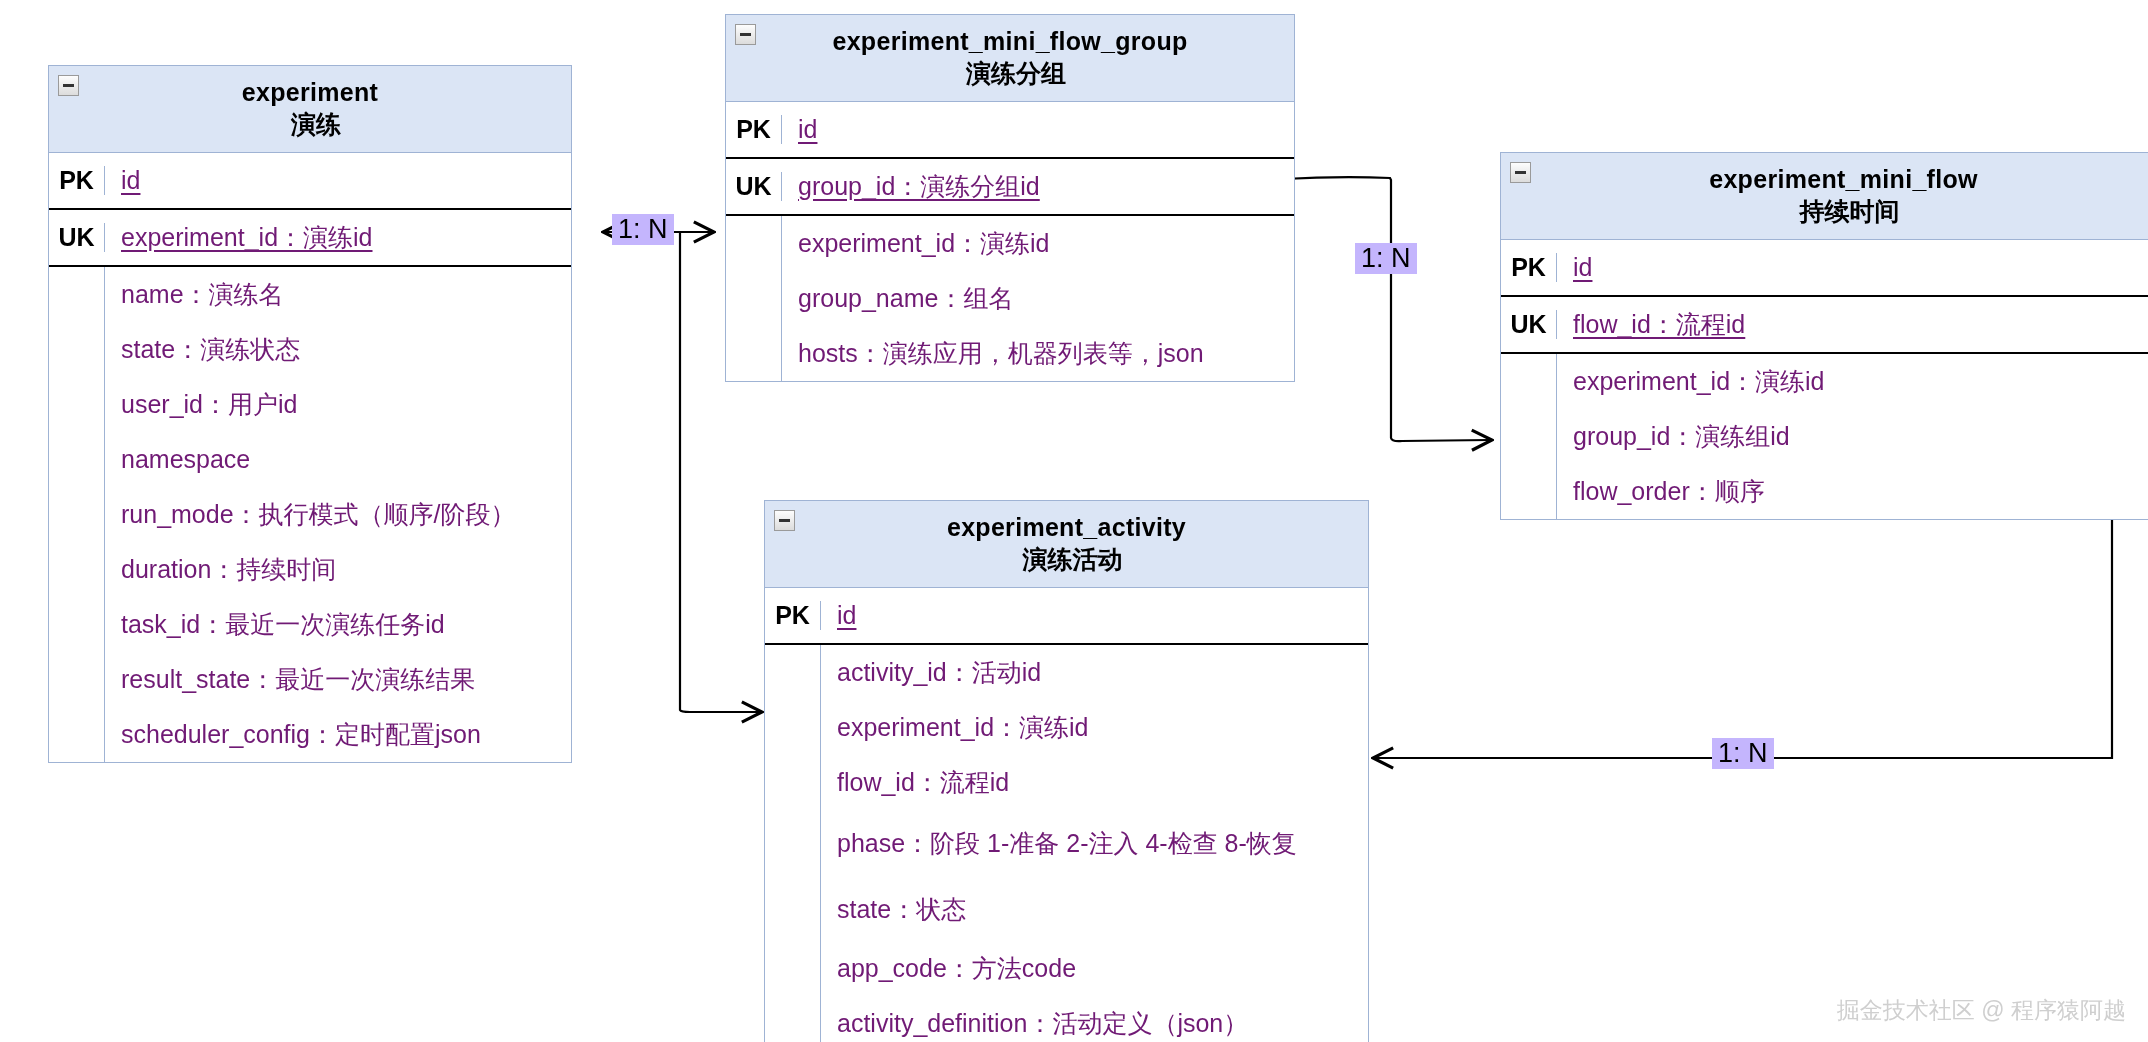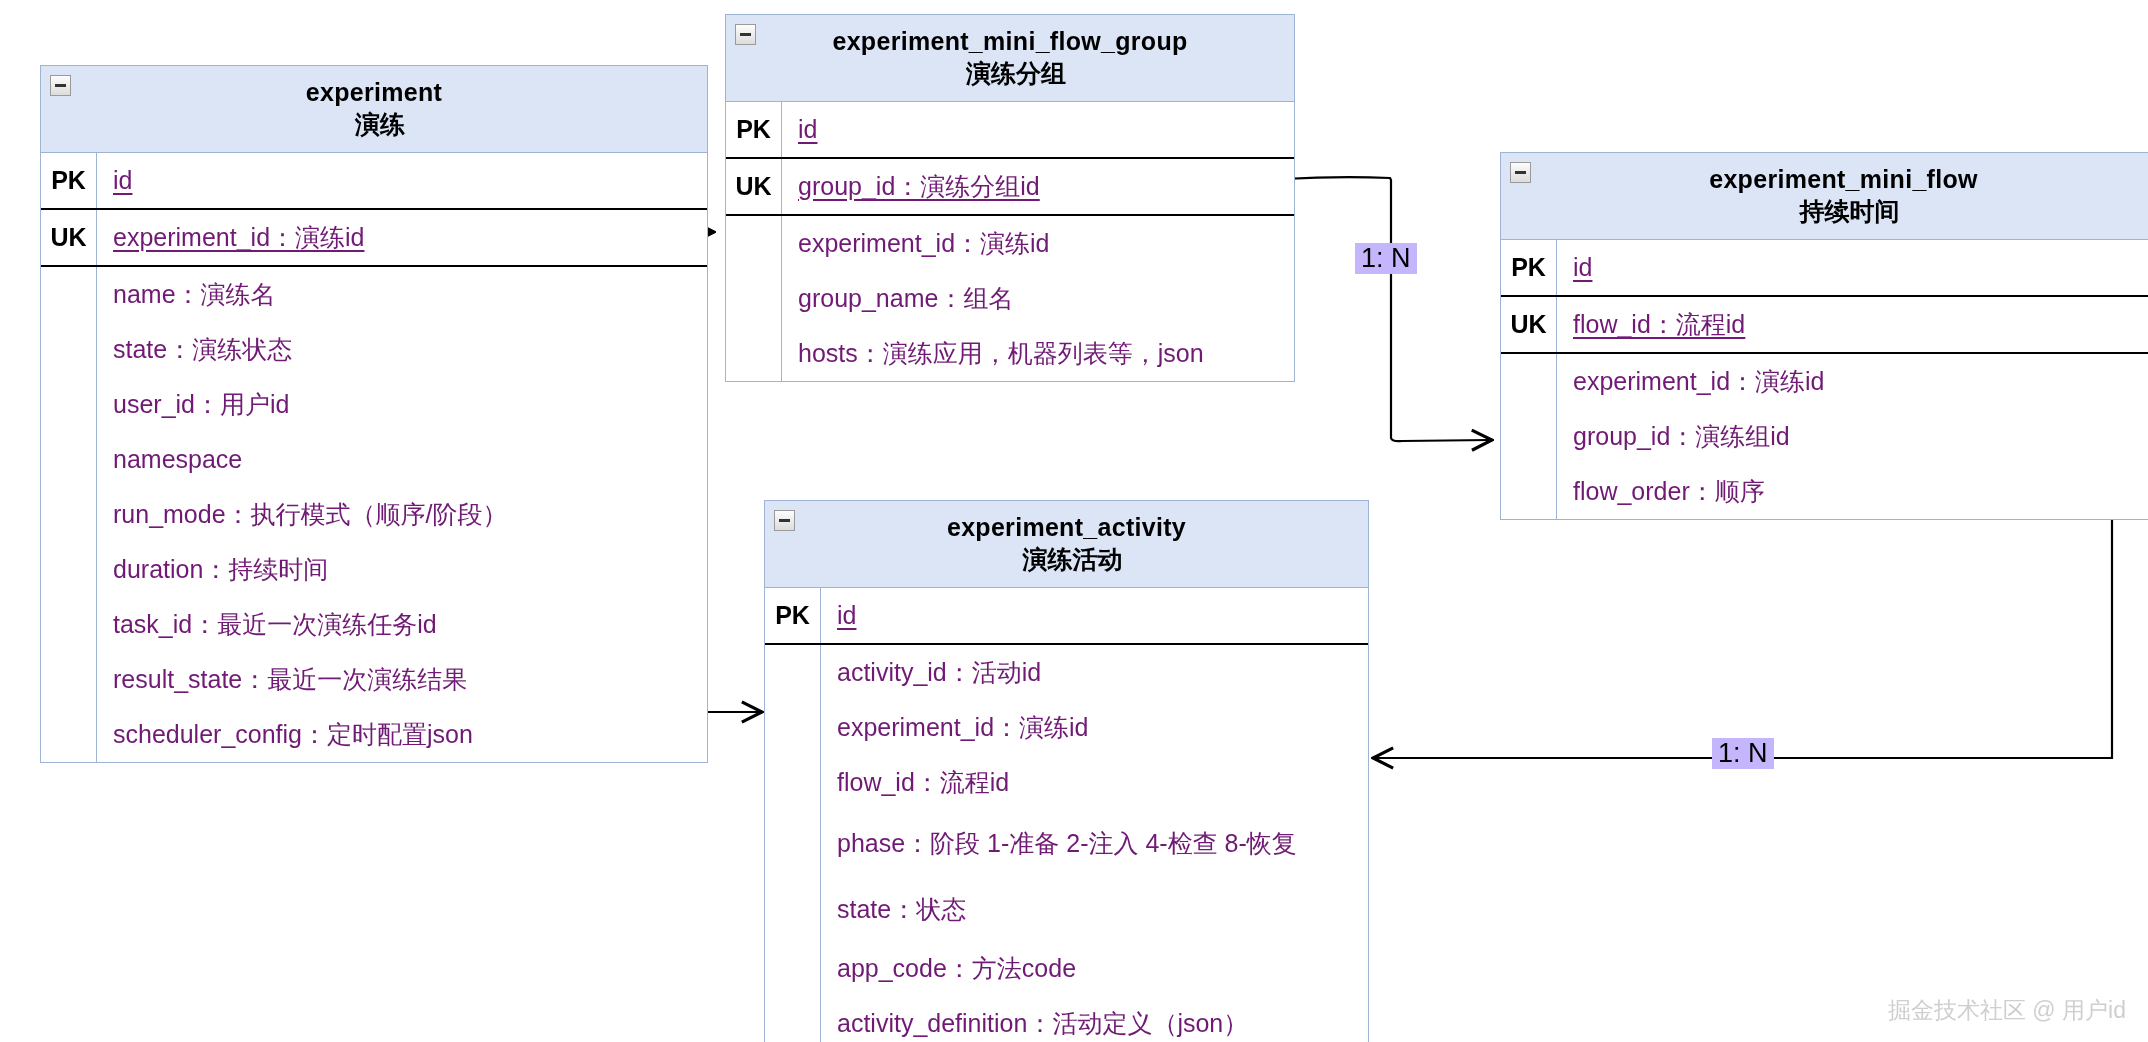--- a/index.html
+++ b/index.html
@@ -20,21 +20,21 @@
   .ent-subtitle{font-size:25px;font-weight:bold;color:#000;padding-left:12px;}
   .collapse-icon{
     position:absolute;left:9px;top:9px;width:21px;height:21px;box-sizing:border-box;
     border:1px solid #9a9a9a;background:linear-gradient(#fdfdfd,#dcdcdc);
     display:flex;align-items:center;justify-content:center;
   }
   .collapse-icon i{display:block;width:11px;height:3px;background:#333;}
 
   .ent-rows{display:block;}
   .row{display:flex;align-items:stretch;min-height:55px;}
-  .row.key{border-bottom:2px solid #000;}
+  .row.key{border-bottom:2px solid #000;align-items:center;}
   .keycell{
     width:56px;flex:0 0 56px;display:flex;align-items:center;justify-content:center;
     font-size:25px;font-weight:bold;color:#000;border-right:1px solid #9fb3d4;box-sizing:border-box;
   }
   .keycell.empty{color:transparent;}
   .fieldcell{
     flex:1 1 auto;display:flex;align-items:center;padding-left:16px;padding-right:10px;
     font-size:25px;color:#701a75;box-sizing:border-box;white-space:nowrap;
   }
   .fieldcell.u{text-decoration:underline;text-underline-offset:4px;}
@@ -75,21 +75,21 @@
 
     <g stroke="#000" stroke-width="2.2" fill="none">
       <path d="M2074,332 L2112,332 L2112,758 L1375,758" marker-end="url(#arrowOpen)"></path>
     </g>
   </svg>
 
   <div class="label" style="left:612px;top:214px;">1: N</div>
   <div class="label" style="left:1355px;top:243px;">1: N</div>
   <div class="label" style="left:1712px;top:738px;">1: N</div>
 
-  <div class="entity" style="left:40px;top:65px;width:668px;">
+  <div class="entity" style="left:48px;top:65px;width:524px;">
     <div class="ent-header">
       <div class="collapse-icon">
           <i></i>
         </div>
       <div class="ent-title">experiment</div>
       <div class="ent-subtitle">演练</div>
     </div>
     <div class="ent-rows">
       <div class="row key">
         <div class="keycell">PK</div>
@@ -239,15 +239,15 @@
         <div class="keycell empty">.</div>
         <div class="fieldcell">app_code：方法code</div>
       </div>
       <div class="row">
         <div class="keycell empty">.</div>
         <div class="fieldcell">activity_definition：活动定义（json）</div>
       </div>
     </div>
   </div>
 
-  <div class="watermark">掘金技术社区 @ 用户id</div>
+  <div class="watermark">掘金技术社区 @ 程序猿阿越</div>
 
 </div>
 
 </body></html>

